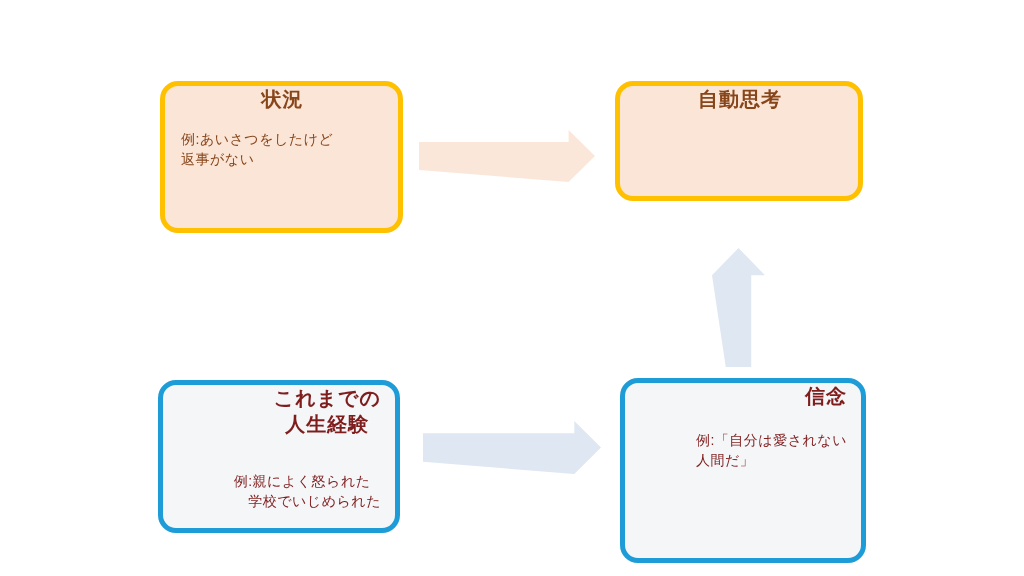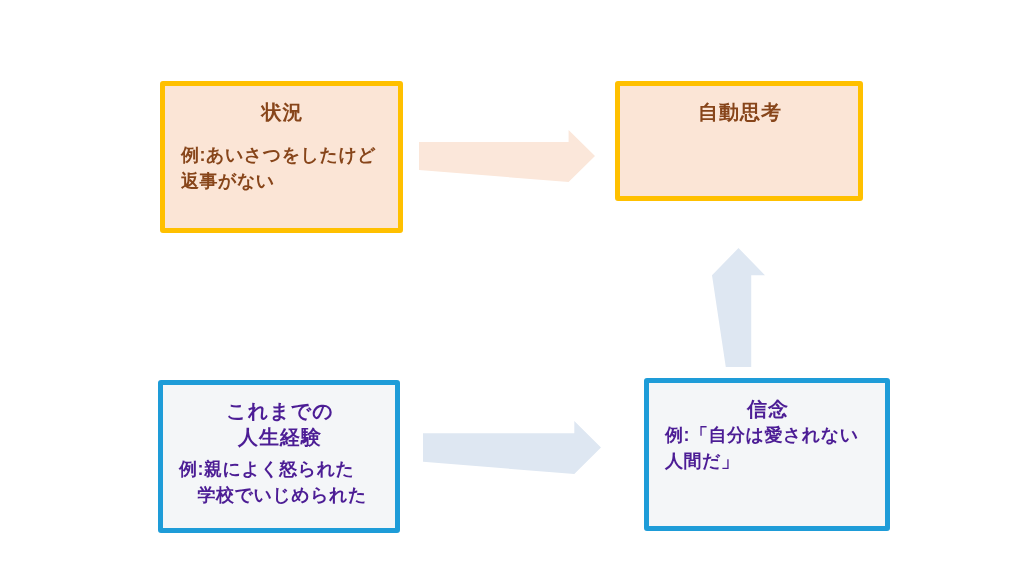--- a/index.html
+++ b/index.html
@@ -11,60 +11,61 @@
   .canvas {
     position: relative;
     width: 1024px;
     height: 576px;
     background: #ffffff;
     overflow: hidden;
   }
   .box {
     position: absolute;
     box-sizing: border-box;
-    border-radius: 3px;
-    padding: 13px 14px 10px 16px;
+    border-radius: 18px;
+    padding: 0 14px 10px 16px;
     display: flex;
     flex-direction: column;
   }
   .box-orange {
     border: 5px solid #FFC000;
     background: #FBE5D6;
     color: #87451A;
   }
   .box-blue {
     border: 5px solid #1E9CD8;
     background: #F4F6F8;
-    color: #4c1d95;
+    color: #7f1d1d;
+    align-items: flex-end;
   }
   .box-situation        { left: 160px; top:  81px; width: 243px; height: 152px; }
   .box-automatic-thought{ left: 615px; top:  81px; width: 248px; height: 120px; }
   .box-life-experience  { left: 158px; top: 380px; width: 242px; height: 153px; }
-  .box-belief           { left: 644px; top: 378px; width: 246px; height: 153px; }
+  .box-belief           { left: 620px; top: 378px; width: 246px; height: 185px; }
 
   .box-title {
     font-size: 20px;
     font-weight: 700;
     text-align: center;
     line-height: 1.3;
     white-space: pre-line;
     letter-spacing: 1px;
   }
   .box-body {
-    font-size: 18px;
-    font-weight: 700;
+    font-size: 14px;
+    font-weight: 400;
     text-align: left;
     line-height: 1.45;
     white-space: pre-line;
     letter-spacing: 0.5px;
   }
   .box-situation .box-body,
   .box-automatic-thought .box-body { margin-top: 17px; }
-  .box-life-experience .box-body   { margin-top: 6px; }
-  .box-belief .box-body            { }
+  .box-life-experience .box-body   { margin-top: 34px; }
+  .box-belief .box-body            { margin-top: 21px; }
 
   .arrow {
     position: absolute;
   }
   .arrow-right {
     clip-path: polygon(0 23%, 85% 23%, 85% 0, 100% 50%, 85% 100%, 0 77%);
   }
   .arrow-up {
     clip-path: polygon(50% 0, 100% 23%, 74% 23%, 74% 100%, 26% 100%, 0 23%);
   }

